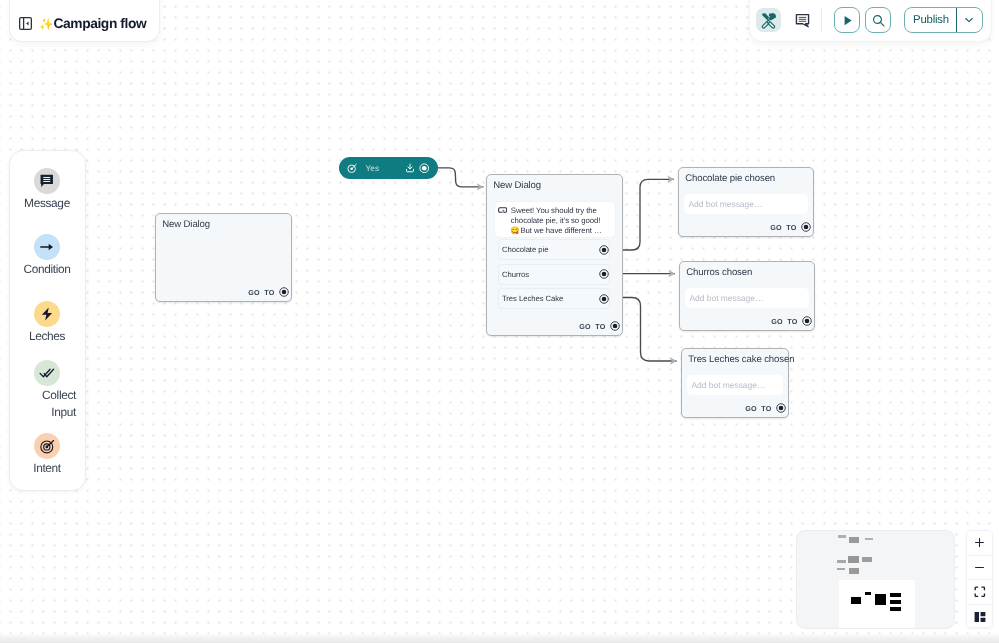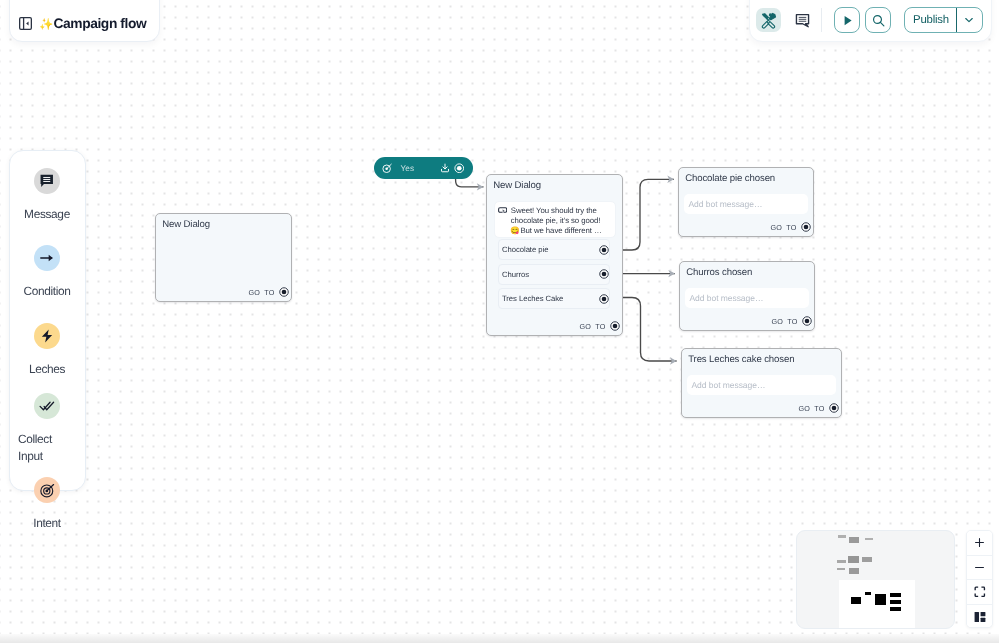--- a/index.html
+++ b/index.html
@@ -74,22 +74,22 @@
     z-index:30;
   }
   .pal-item{display:flex;flex-direction:column;align-items:center;cursor:grab;width:100%;margin-bottom:22.5px;}
   .pal-item:nth-child(3){margin-bottom:15.5px;}
   .pal-item:nth-child(4){margin-bottom:12px;}
   .pal-circle{
     width:26px;height:26px;border-radius:50%;display:flex;align-items:center;justify-content:center;
     flex:0 0 auto;
   }
   .pal-label{
-    font-size:11.9px;color:#3b4352;text-align:left;line-height:1.42;letter-spacing:-.35px;
-    margin-top:12px;max-width:58px;
+    font-size:11.9px;color:#3b4352;text-align:right;line-height:1.42;letter-spacing:-.35px;
+    margin-top:1px;max-width:58px;
   }
   
   .node{
     position:absolute;background:#f4f8fb;border:1px solid #b0b1b3;border-radius:5px;
     box-shadow:0 1px 2px rgba(16,24,40,.10);z-index:20;
   }
   .node-title{
     font-size:9.6px;color:#323b4b;font-weight:400;letter-spacing:-.12px;
     padding:5px 6px 0 6.2px;line-height:1.2;white-space:nowrap;margin-bottom:5.5px;
   }
@@ -113,29 +113,29 @@
     height:21px;margin-top:3.5px;display:flex;align-items:center;
     padding:0 0px 0 3px;justify-content:space-between;
   }
   .opt-label{font-size:7.7px;color:#2d3544;letter-spacing:-.05px;text-align:right;}
   .node-foot{
     display:flex;align-items:center;justify-content:flex-end;gap:4.5px;
     padding:0 2px 0 0;height:16px;
     position:absolute;right:0;bottom:1px;left:0;
   }
   .goto{
-    font-size:7.2px;font-weight:400;color:#3a4354;letter-spacing:0.2px;
+    font-size:7.2px;font-weight:700;color:#3a4354;letter-spacing:0.2px;
     white-space:pre;
   }
   .handle{flex:0 0 auto;}
   
   #intentnode{
     position:absolute;left:339px;top:157px;width:98.5px;height:22px;
     background:#0e7c80;border-radius:11px;display:flex;align-items:center;
-    padding:0 8.5px 0 8px;gap:4px;z-index:21;margin-left:35px;
+    padding:0 8.5px 0 8px;gap:4px;z-index:21;
   }
   #intentnode .in-label{font-size:8.2px;color:#c8e0e1;font-weight:400;letter-spacing:.1px;flex:1;padding-left:4px;}
   
   #edges{position:absolute;left:0;top:0;width:999px;height:643px;z-index:15;pointer-events:none;}
   
   #minimap{
     position:absolute;left:796.3px;top:529.5px;width:159.2px;height:99.3px;
     background:#f4f5f6;border:1px solid #e9eef3;border-radius:9px;overflow:hidden;
     z-index:35;
   }
@@ -482,21 +482,21 @@
     <span class="goto">GO  TO</span>
     <span class="handle" style="display:flex;cursor:pointer">
       <svg width="10" height="10" viewBox="0 0 24 24" fill="none">
           <circle cx="12" cy="12" r="10.2" fill="#fff" stroke="#2b3343" stroke-width="2.3"></circle>
           <circle cx="12" cy="12" r="5.6" fill="#161d2b"></circle>
         </svg>
     </span>
   </div>
 </div>
 
-<div class="node" id="node5" style="left:681px;top:348px;width:161px;height:70px;">
+<div class="node" id="node5" style="left:681px;top:348px;width:108px;height:70px;">
   <div class="node-title">Tres Leches cake chosen</div>
   <div class="ph-box">
     <span class="ph-text">Add bot message…</span>
   </div>
   <div class="node-foot">
     <span class="goto">GO  TO</span>
     <span class="handle" style="display:flex;cursor:pointer">
       <svg width="10" height="10" viewBox="0 0 24 24" fill="none">
           <circle cx="12" cy="12" r="10.2" fill="#fff" stroke="#2b3343" stroke-width="2.3"></circle>
           <circle cx="12" cy="12" r="5.6" fill="#161d2b"></circle>

